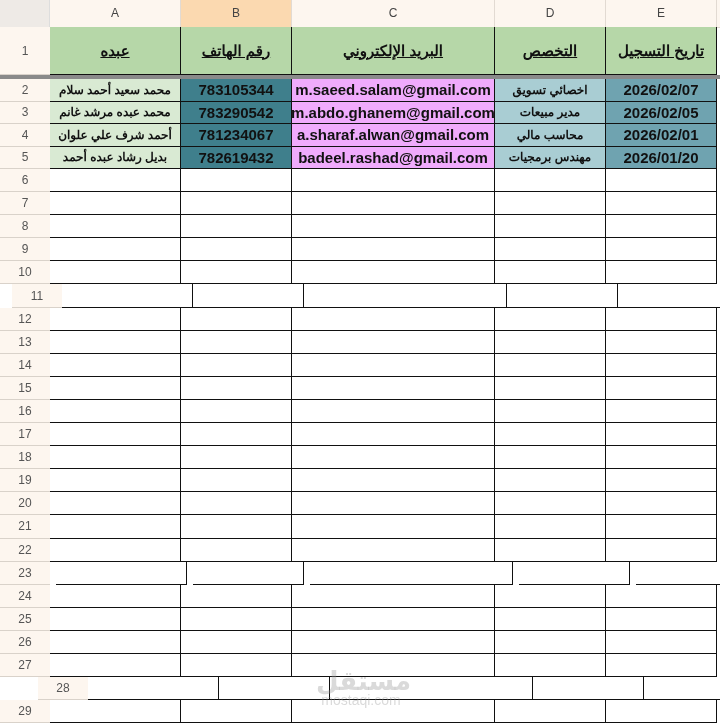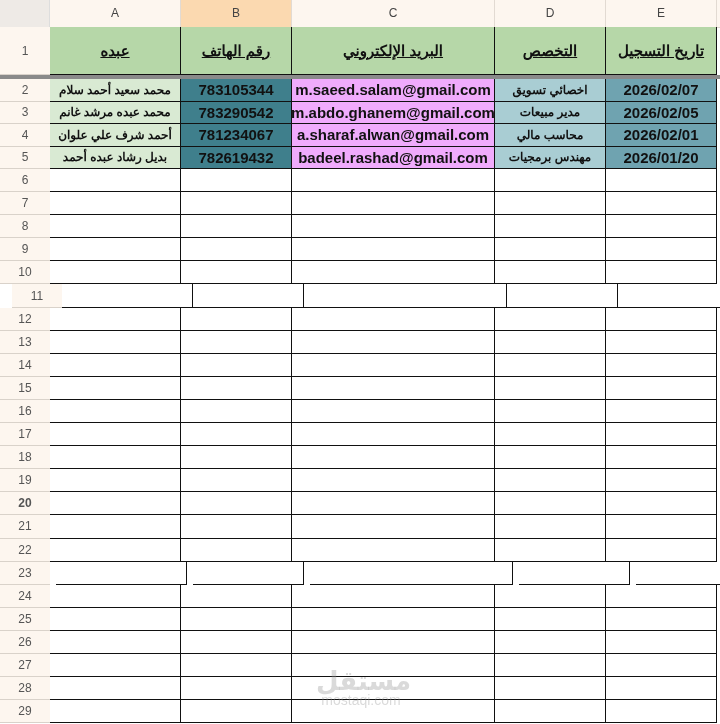--- a/index.html
+++ b/index.html
@@ -194,21 +194,21 @@
           <div class="cell c-e"></div>
         </div>
         <div class="row empty" style="height: 23.1px;">
           <div class="rownum">19</div>
           <div class="cell c-a"></div>
           <div class="cell c-b"></div>
           <div class="cell c-c"></div>
           <div class="cell c-d"></div>
           <div class="cell c-e"></div>
         </div>
-        <div class="row empty" style="height: 23.1px; font-weight: bold;">
+        <div class="row empty" style="height: 23.1px;">
           <div class="rownum">20</div>
           <div class="cell c-a"></div>
           <div class="cell c-b"></div>
           <div class="cell c-c"></div>
           <div class="cell c-d"></div>
           <div class="cell c-e"></div>
         </div>
         <div class="row empty" style="height: 23.1px;">
           <div class="rownum">21</div>
           <div class="cell c-a"></div>
@@ -258,21 +258,21 @@
           <div class="cell c-e"></div>
         </div>
         <div class="row empty" style="height: 23.1px;">
           <div class="rownum">27</div>
           <div class="cell c-a"></div>
           <div class="cell c-b"></div>
           <div class="cell c-c"></div>
           <div class="cell c-d"></div>
           <div class="cell c-e"></div>
         </div>
-        <div class="row empty" style="height: 23.1px;">
+        <div class="row empty" style="height: 23.1px; padding-left: 38px;">
           <div class="rownum">28</div>
           <div class="cell c-a"></div>
           <div class="cell c-b"></div>
           <div class="cell c-c"></div>
           <div class="cell c-d"></div>
           <div class="cell c-e"></div>
         </div>
         <div class="row empty" style="height: 23.1px;">
           <div class="rownum">29</div>
           <div class="cell c-a"></div>

